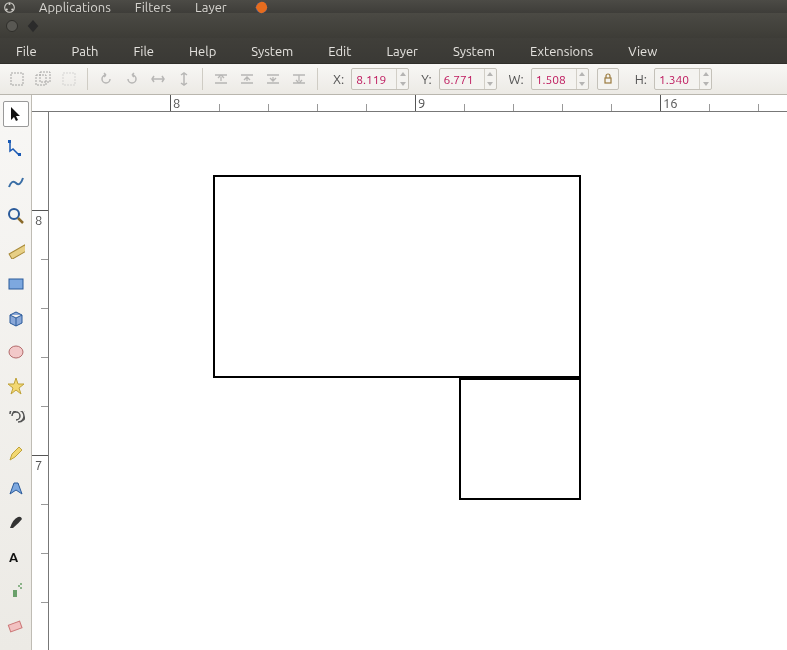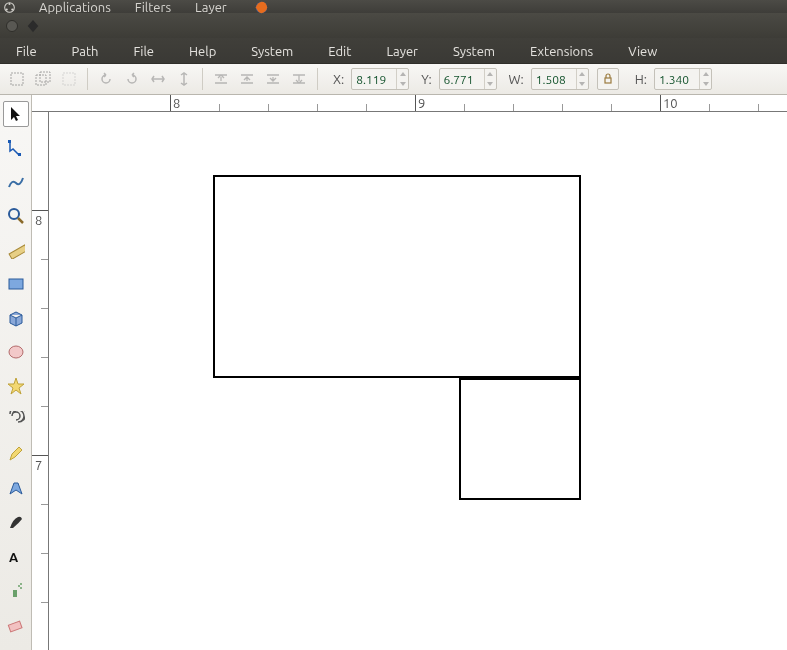--- a/index.html
+++ b/index.html
@@ -18,21 +18,21 @@
 #menu-bar { height:26px; background:linear-gradient(#403f3a,#3a3935); display:flex; align-items:center; padding:0 6px; gap:15px; color:#e4e2de; border-bottom:1px solid #2f2e2a;}
 #menu-bar .mitem{padding:4px 10px;}
 
 
 #option-bar { height:31px; background:linear-gradient(#f8f7f5,#eceae5); border-bottom:1px solid #b9b6ae; display:flex; align-items:center; padding:0 6px; gap:4px;}
 #option-bar .tb-btn{width:22px;height:22px;display:flex;align-items:center;justify-content:center;border-radius:2px;}
 #option-bar .tb-btn svg{opacity:.55;}
 #option-bar .sep{width:1px;height:22px;background:#cfccc4;margin:0 3px;}
 #option-bar .coord-label{color:#555;margin:0 3px 0 8px;}
 #option-bar .spin{display:flex;align-items:center;height:22px;background:#f4f3f0;border:1px solid #c4c1b9;border-radius:2px;}
-#option-bar .spin input{width:44px;border:none;background:transparent;color:#14532d;padding:0 4px;font-size:12px;}
+#option-bar .spin input{width:44px;border:none;background:transparent;color:#be185d;padding:0 4px;font-size:12px;}
 #option-bar .spin .stepper{width:12px;display:flex;flex-direction:column;border-left:1px solid #d2cfc7;}
 #option-bar .spin .stepper div{height:10px;display:flex;align-items:center;justify-content:center;}
 #option-bar .spin .stepper svg{opacity:.5;}
 #option-bar .lock-btn{width:22px;height:22px;display:flex;align-items:center;justify-content:center;background:#f4f3f0;border:1px solid #c4c1b9;border-radius:2px;margin:0 4px;}
 
 
 #workspace{position:absolute;top:95px;left:0;right:0;bottom:0;}
 #tool-box{position:absolute;left:0;top:0;bottom:0;width:32px;background:linear-gradient(#f8f7f5,#eceae5);border-right:1px solid #bfbcb4;display:flex;flex-direction:column;align-items:center;padding-top:6px;gap:8px;}
 #tool-box .tool{width:26px;height:26px;display:flex;align-items:center;justify-content:center;border-radius:2px;}
 #tool-box .tool.active{background:#fff;border:1px solid #999;}
@@ -336,21 +336,21 @@
       <div class="sub" style="left: 285px;"></div>
       <div class="sub" style="left: 334px;"></div>
       <div class="tick" style="left: 383px;">
         <span>9</span>
       </div>
       <div class="sub" style="left: 432px;"></div>
       <div class="sub" style="left: 481px;"></div>
       <div class="sub" style="left: 530px;"></div>
       <div class="sub" style="left: 579px;"></div>
       <div class="tick" style="left: 628px;">
-        <span>10</span>
+        <span>16</span>
       </div>
       <div class="sub" style="left: 677px;"></div>
       <div class="sub" style="left: 726px;"></div>
     </div>
   <div id="ruler-v">
       <div class="tick" style="top: 98px;">
         <span>8</span>
       </div>
       <div class="sub" style="top: 147px;"></div>
       <div class="sub" style="top: 196px;"></div>

